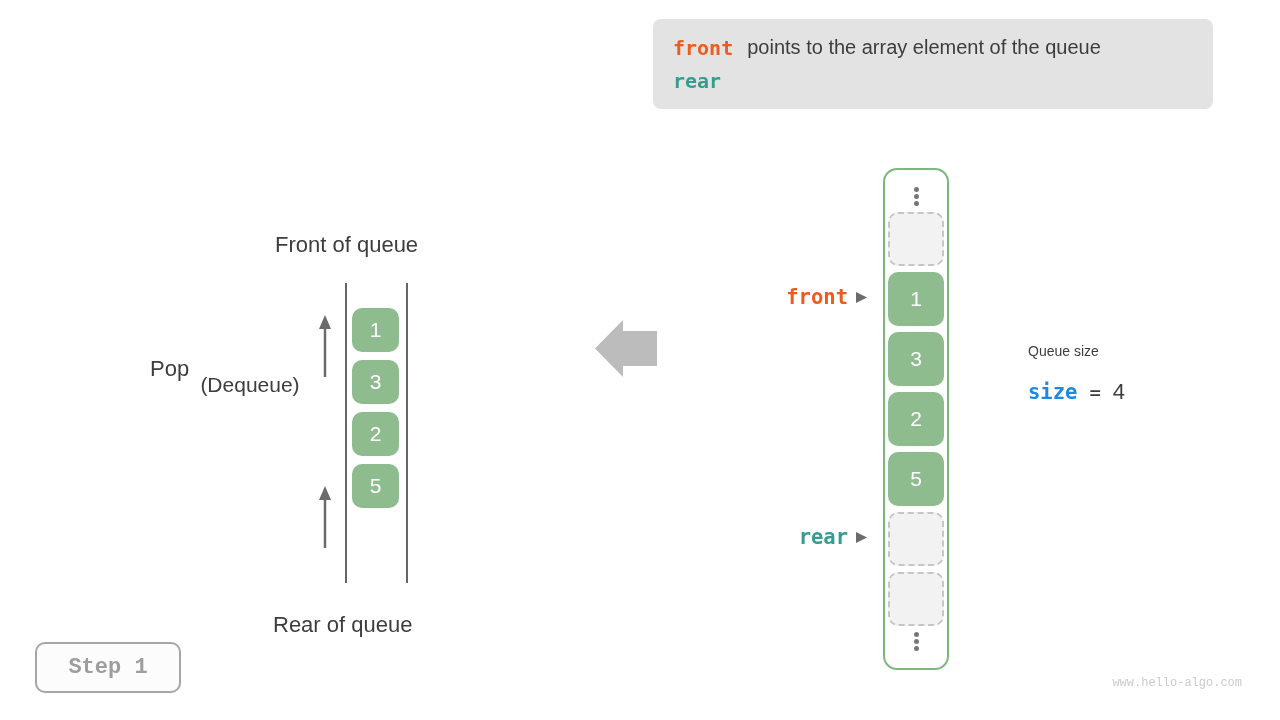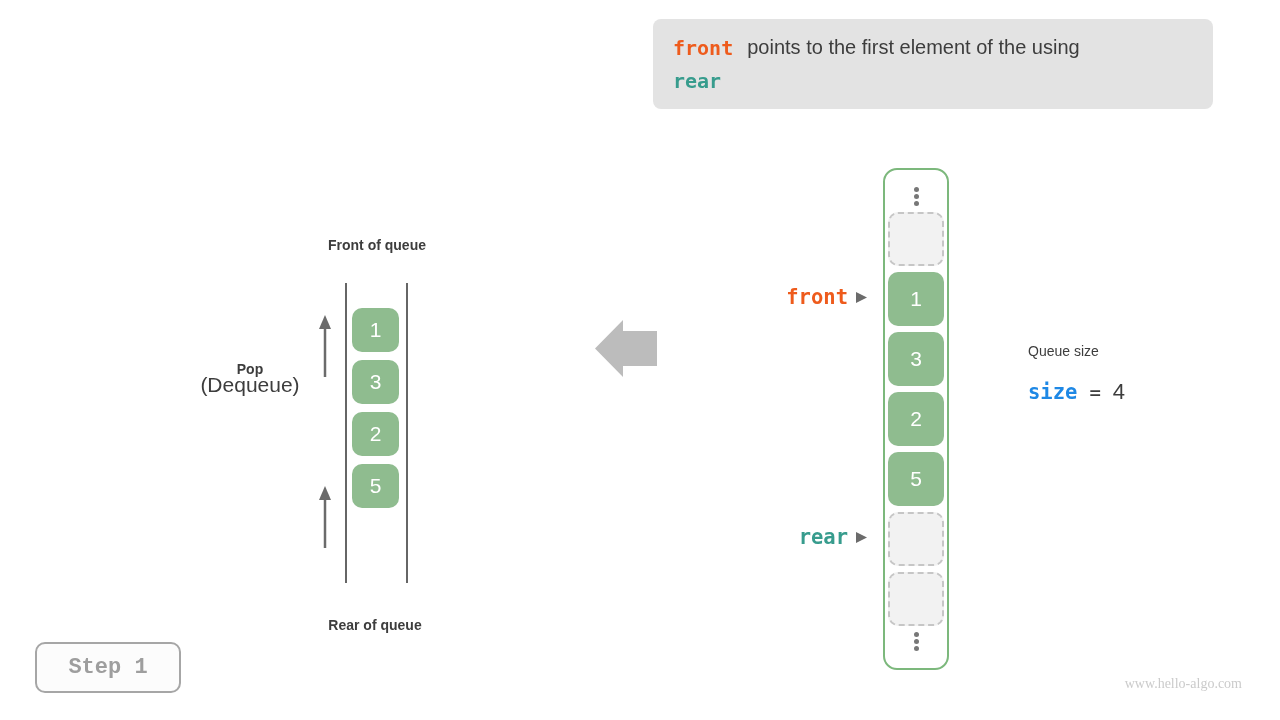--- a/index.html
+++ b/index.html
@@ -17,21 +17,21 @@
   .legend{position:absolute;left:653px;top:19px;width:560px;height:90px;background:#E3E3E3;
     border-radius:8px;display:flex;flex-direction:column;justify-content:center;gap:9px;box-sizing:border-box;padding-left:20px;}
   .legend-line{display:flex;align-items:center;gap:14px;font-size:20px;}
   .legend-line .mono{font-size:20px;}
 
   
   .formula{position:absolute;left:653px;top:121px;width:310px;text-align:center;font-size:20px;white-space:nowrap;}
   .formula span{margin:0 5px;}
 
   
-  .label-bold{position:absolute;font-weight:bold;font-size:14px;text-align:center;line-height:28px;}
+  .label-bold{position:absolute;font-weight:normal;font-size:22px;text-align:left;line-height:28px;}
   .label-reg{position:absolute;font-size:21px;text-align:center;line-height:28px;}
   .vline{position:absolute;width:1.5px;height:300px;top:283px;background:#666;}
   .left-cells{position:absolute;left:352px;top:308px;width:47px;}
   .qcell{width:47px;height:44px;margin-bottom:8px;border-radius:10px;background:var(--green);
     color:#fff;font-size:21px;font-weight:500;display:flex;align-items:center;justify-content:center;}
   .op-arrow{position:absolute;left:317px;}
 
   
   .block-arrow{position:absolute;left:595px;top:320px;}
   .caption{position:absolute;left:440px;top:405px;width:420px;text-align:center;font-size:20.5px;color:#999;}
@@ -57,32 +57,32 @@
   .qsize-row .mono{font-size:20.5px;}
   .qsize-row .eq{font-family:"DejaVu Sans Mono","Liberation Mono",monospace;font-size:19px;color:var(--dark);}
   .qsize-row .val{font-size:22px;color:var(--dark);}
 
   
   .step-box{position:absolute;left:35px;top:642px;width:146px;height:51px;box-sizing:border-box;
     border:2px solid #A6A6A6;border-radius:10px;background:#FCFCFC;
     display:flex;align-items:center;justify-content:center;}
   .step-box span{font-family:Liberation Mono, monospace;font-weight:bold;font-size:22px;color:var(--gray-mid);}
 
-  .watermark{position:absolute;right:38px;top:676px;font-family:Liberation Serif, serif;
-    font-size:14px;color:#CBCBCB;}
+  .watermark{position:absolute;right:38px;top:676px;font-family:Liberation Mono, monospace;
+    font-size:12px;color:#CBCBCB;}
 </style>
 </head>
 <body>
 
 <div class="stage" id="stage" style="--orange: #EE5B1C; --teal: #379C8D; --blue: #1E88E5; --green: #8FBC8F; --green-border: #7CB87C; --dark: #3D3D3D;">
 
   <div class="legend">
     <div class="legend-line">
       <span class="mono orange">front</span>
-      <span>points to the first element of the using</span>
+      <span>points to the array element of the queue</span>
     </div>
     <div class="legend-line">
       <span class="mono teal">rear</span>
     </div>
   </div>
 
 
   <div class="label-bold" style="left:275px;top:231px;width:204px;">Front of queue</div>
   <div class="vline" style="left:345px;"></div>
   <div class="vline" style="left:406px;"></div>

